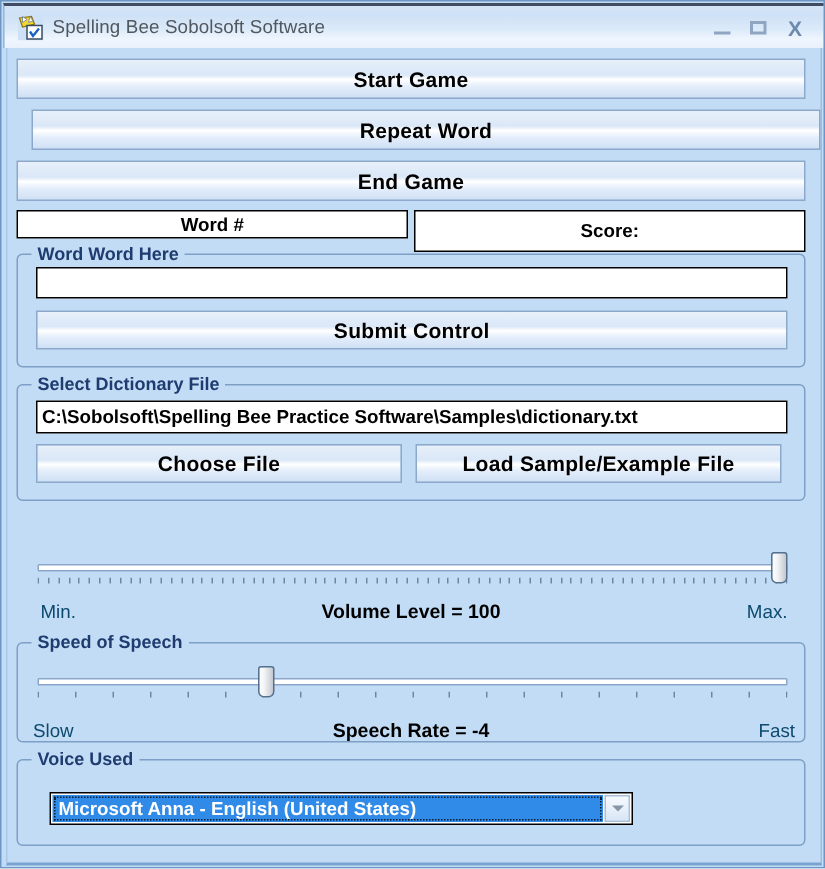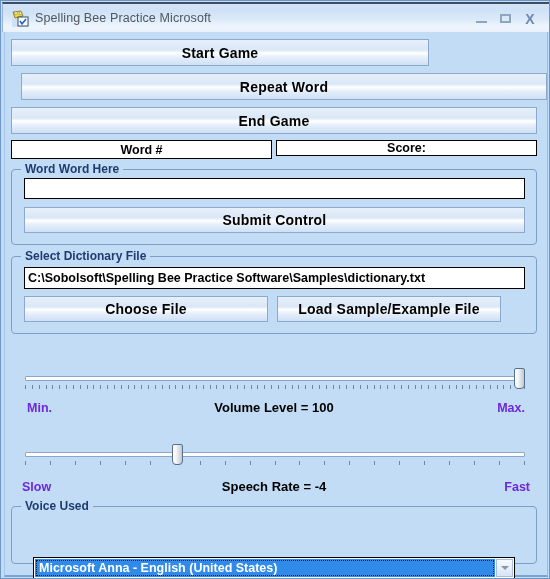--- a/index.html
+++ b/index.html
@@ -190,22 +190,22 @@
     top: -8px;
     box-sizing: border-box;
     border: 1px solid #56718f;
     border-radius: 2px 2px 4px 4px;
     background: linear-gradient(to right,
        #fdfdfd 0%, #f2f4f6 35%, #d9dde2 70%, #c3c8ce 100%);
   }
   .slider-endlabel {
     position: absolute;
     font-size: 12.5px;
-    font-weight: bold;
-    color: #6d28d9;
+    font-weight: normal;
+    color: #0c4a6e;
     white-space: nowrap;
   }
   .slider-value {
     position: absolute;
     font-size: 13px;
     font-weight: bold;
     color: #000000;
     text-align: center;
     white-space: nowrap;
   }
@@ -261,52 +261,52 @@
 
   <div id="titlebar">
     <svg id="title-icon" viewBox="0 0 17 17">
       <rect x="0" y="0" width="17" height="17" fill="#cfe1f6"></rect>
       <path d="M1 2 L9 1 L11 6 L3 8 Z" fill="#f3d62e" stroke="#8a7209" stroke-width="0.8"></path>
       <path d="M3 1 L6 3 L3 5 Z" fill="#ffffff" stroke="#7b8794" stroke-width="0.6"></path>
       <path d="M8 1 L10 4 L7 5 Z" fill="#ffffff" stroke="#7b8794" stroke-width="0.6"></path>
       <rect x="6" y="7" width="10" height="9" fill="#ffffff" stroke="#3a4d63" stroke-width="1"></rect>
       <path d="M8 11 L10 14 L14 9" fill="none" stroke="#1a63c4" stroke-width="1.6"></path>
     </svg>
-    <div id="title-text">Spelling Bee Practice Microsoft</div>
+    <div id="title-text">Spelling Bee Sobolsoft Software</div>
 
     <div class="winbtn" id="btn-min">
       <div class="minglyph"></div>
     </div>
     <div class="winbtn" id="btn-max">
       <div class="maxglyph"></div>
     </div>
     <div class="winbtn" id="btn-close">X</div>
   </div>
 
   <div id="client">
 
-    <div class="btn" style="left:6px; top:7px; width:418px; height:27px;">Start Game</div>
+    <div class="btn" style="left:6px; top:7px; width:526px; height:27px;">Start Game</div>
     <div class="btn" style="left:16px; top:41px; width:526px; height:27px;">Repeat Word</div>
     <div class="btn" style="left:6px; top:75px; width:526px; height:27px;">End Game</div>
 
     <div class="readout" style="left:6px; top:108px; width:261px; height:19px;">Word #</div>
-    <div class="readout" style="left:271px; top:108px; width:261px; height:16px;">Score:</div>
+    <div class="readout" style="left:271px; top:108px; width:261px; height:28px;">Score:</div>
 
     <div class="group" style="left:6px; top:137px; width:526px; height:76px;">
       <div class="group-label">Word Word Here</div>
     </div>
     <input class="textbox" style="left: 19px; top: 146px; width: 501px; height: 21px;" placeholder="">
     <div class="btn" style="left:19px; top:175px; width:501px; height:26px;">Submit Control</div>
 
     <div class="group" style="left:6px; top:224px; width:526px; height:78px;">
       <div class="group-label">Select Dictionary File</div>
     </div>
     <div class="textbox" style="left:19px; top:235px; width:501px; height:22px;">C:\Sobolsoft\Spelling Bee Practice Software\Samples\dictionary.txt</div>
     <div class="btn" style="left:19px; top:264px; width:244px; height:26px;">Choose File</div>
-    <div class="btn" style="left:272px; top:264px; width:224px; height:26px;">Load Sample/Example File</div>
+    <div class="btn" style="left:272px; top:264px; width:244px; height:26px;">Load Sample/Example File</div>
 
     <div class="slider-wrap" style="left:20px; top:344px; width:500px; height:16px;">
       <div class="slider-track" style="width:500px;"></div>
       <div class="slider-ticks" id="volume-ticks" style="width:500px;">
           <div class="tick" style="left:0px"></div>
           <div class="tick" style="left:7px"></div>
           <div class="tick" style="left:14px"></div>
           <div class="tick" style="left:21px"></div>
           <div class="tick" style="left:27px"></div>
           <div class="tick" style="left:34px"></div>
@@ -378,20 +378,23 @@
           <div class="tick" style="left:485px"></div>
           <div class="tick" style="left:492px"></div>
           <div class="tick" style="left:499px"></div>
         </div>
       <div class="slider-thumb" id="volume-thumb" style="left: 489px;"></div>
     </div>
     <div class="slider-endlabel" style="left:22px; top:369px;">Min.</div>
     <div class="slider-value" style="left:139px; top:368px; width:260px;">Volume Level = 100</div>
     <div class="slider-endlabel" style="right:22px; top:369px;">Max.</div>
 
+    <div class="group" style="left:6px; top:396px; width:526px; height:67px;">
+      <div class="group-label">Speed of Speech</div>
+    </div>
     <div class="slider-wrap" style="left:20px; top:420px; width:500px; height:16px;">
       <div class="slider-track" style="width:500px;"></div>
       <div class="slider-ticks" id="speech-ticks" style="width:500px;">
           <div class="tick" style="left:0px"></div>
           <div class="tick" style="left:25px"></div>
           <div class="tick" style="left:50px"></div>
           <div class="tick" style="left:75px"></div>
           <div class="tick" style="left:100px"></div>
           <div class="tick" style="left:125px"></div>
           <div class="tick" style="left:150px"></div>
@@ -412,21 +415,21 @@
         </div>
       <div class="slider-thumb" id="speech-thumb" style="left: 147px;"></div>
     </div>
     <div class="slider-endlabel" style="left:17px; top:448px;">Slow</div>
     <div class="slider-value" style="left:139px; top:447px; width:260px;">Speech Rate = -4</div>
     <div class="slider-endlabel" style="right:17px; top:448px;">Fast</div>
 
     <div class="group" style="left:6px; top:474px; width:526px; height:58px;">
       <div class="group-label">Voice Used</div>
     </div>
-    <div id="combo" style="left:28px; top:525px; width:482px; height:22px;">
+    <div id="combo" style="left:28px; top:496px; width:389px; height:22px;">
       <div id="combo-selection">Microsoft Anna - English (United States)</div>
       <div id="combo-arrow-btn">
         <div class="arrow-down"></div>
       </div>
     </div>
 
   </div>
 </div>
 
 </body></html>

